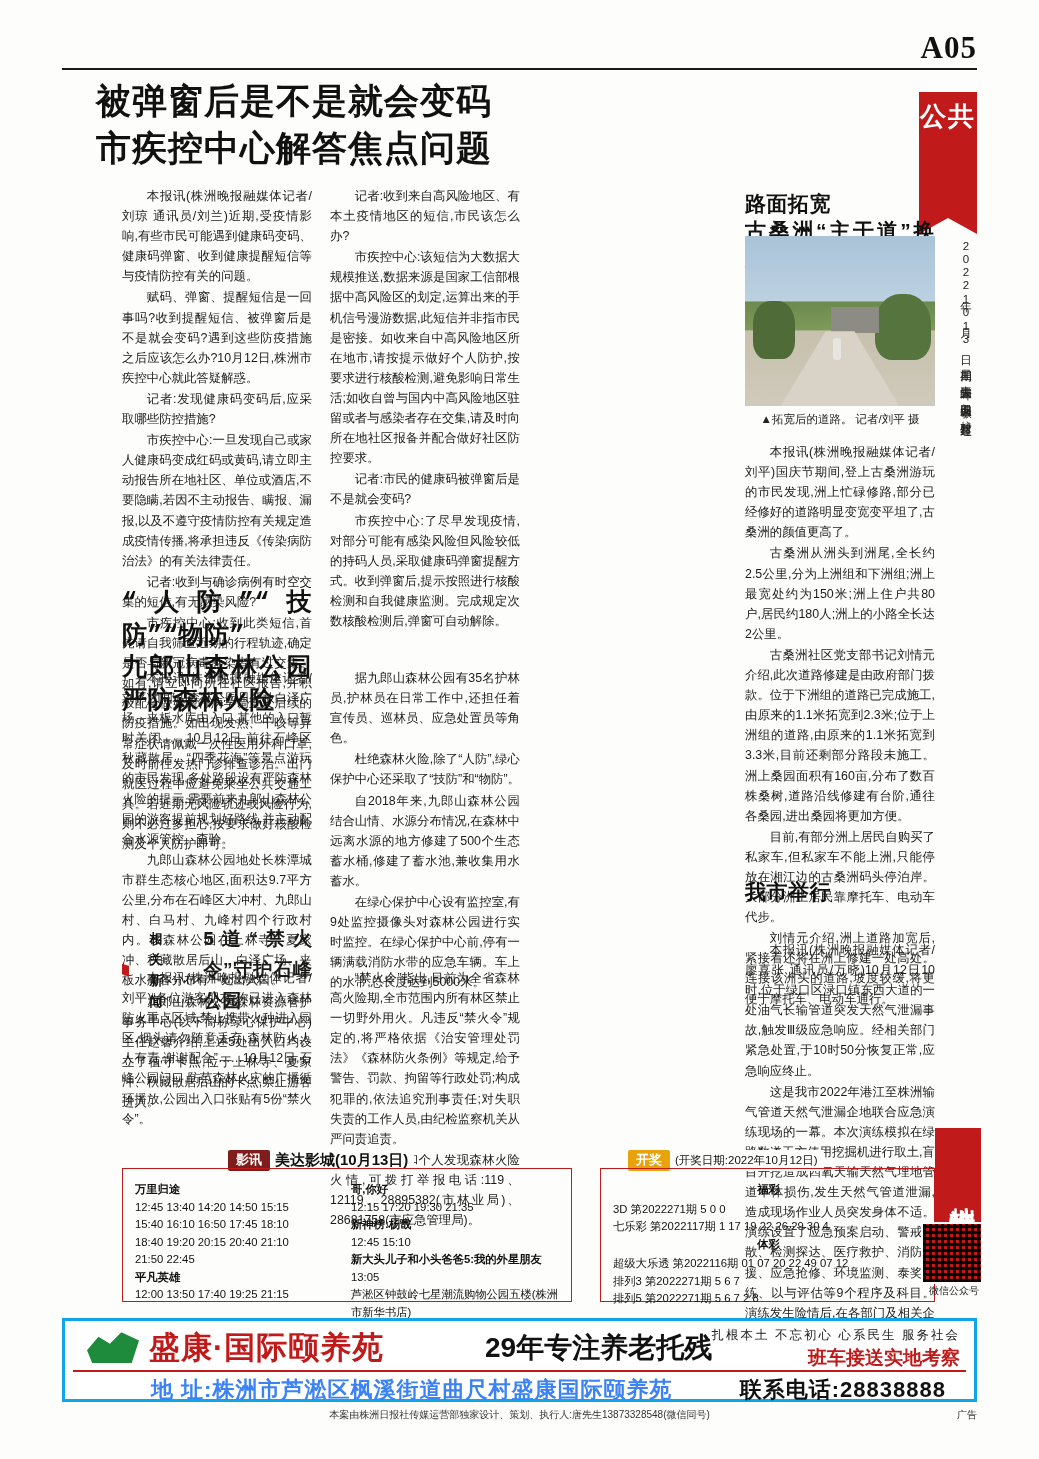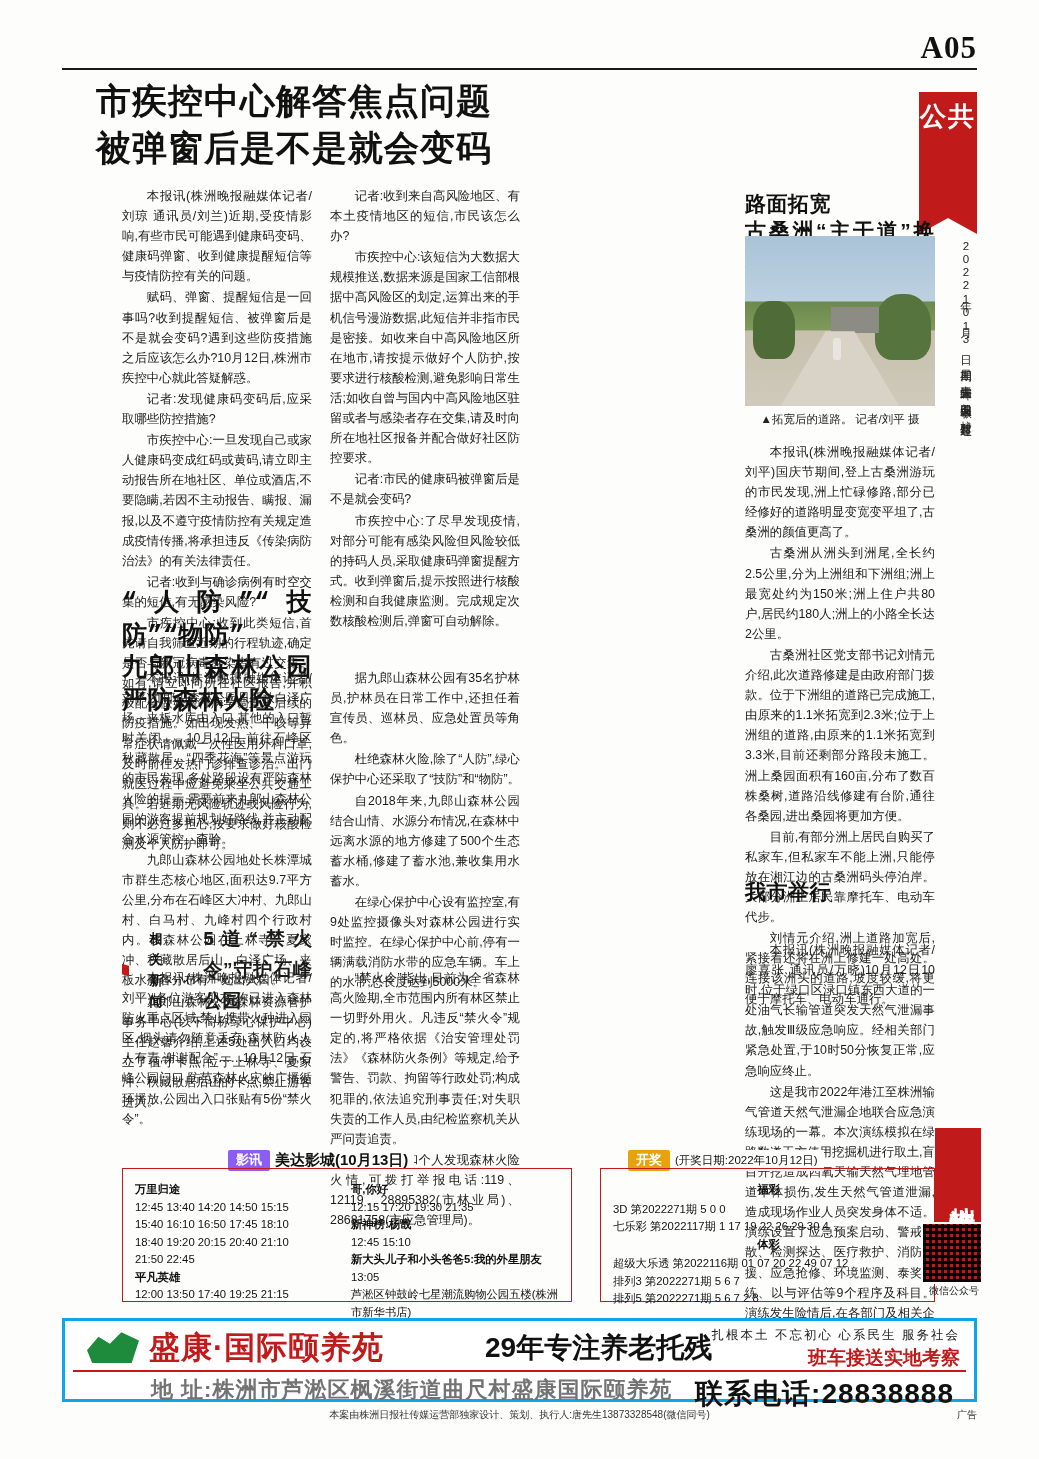--- a/index.html
+++ b/index.html
@@ -186,21 +186,21 @@
     font-size: 15px;
     font-weight: bold;
     color: #111;
     display: flex;
     align-items: center;
     gap: 5px;
   }
   .boxtitle.l { left: 100px; }
   .boxtitle.r { left: 500px; }
   .redtag {
-    background: #8b5cf6; color: #fff; font-size: 13px; font-weight: bold;
+    background: #7f1d1d; color: #fff; font-size: 13px; font-weight: bold;
     padding: 1px 8px 2px; border-radius: 2px;
   }
   .yellowtag {
     background: #e8a30c; color: #fff; font-size: 13px; font-weight: bold;
     padding: 1px 8px 2px; border-radius: 2px;
   }
   .movie-cols { display: flex; gap: 6px; }
   .movie-cols > div { flex: 1; }
   .mtitle { font-weight: bold; }
   .lottery { text-align: center; font-weight: bold; margin-bottom: 2px;}
@@ -274,47 +274,47 @@
   .ad .topright {
     position: absolute; right: 14px; top: 6px;
     font-size: 12.5px; color: #222; letter-spacing: 2px;
   }
   .ad .busline {
     position: absolute; right: 14px; top: 24px;
     font-size: 19px; font-weight: bold; color: #c11a1a;
   }
   .ad .addr {
     position: absolute; left: 86px; top: 54px;
-    font-size: 22px; font-weight: bold; color: #737373; letter-spacing: 1px;
+    font-size: 22px; font-weight: bold; color: #3b82f6; letter-spacing: 1px;
   }
   .ad .tel {
-    position: absolute; right: 20px; top: 54px;
-    font-size: 28px; font-weight: bold; color: #111; letter-spacing: 1px;
+    position: absolute; right: 28px; top: 54px;
+    font-size: 22px; font-weight: bold; color: #111; letter-spacing: 1px;
   }
   .footnote {
     position: absolute;
     left: 62px; right: 62px;
     top: 1408px;
     font-size: 10px;
     color: #333;
     text-align: center;
   }
   .footnote .adlabel { position: absolute; right: 0; top: 0; }
 </style>
 </head>
 <body>
 
 <div class="page">
 
   <div class="pagenum">A05</div>
   <div class="rule-top"></div>
 
   <div class="headline">
+    <div>被弹窗后是不是就会变码</div>
     <div>市疾控中心解答焦点问题</div>
-    <div>被弹窗后是不是就会变码</div>
   </div>
 
   <div class="redflag">公共</div>
   <div class="datestrip">2022年10月13日 星期四  责编朱玉叶  美编田亚敏  校对曾超红</div>
 
   <div class="col c1" style="top:186px; width:190px;">
     <p>本报讯(株洲晚报融媒体记者/刘琼 通讯员/刘兰)近期,受疫情影响,有些市民可能遇到健康码变码、健康码弹窗、收到健康提醒短信等与疫情防控有关的问题。</p>
     <p>赋码、弹窗、提醒短信是一回事吗?收到提醒短信、被弹窗后是不是就会变码?遇到这些防疫措施之后应该怎么办?10月12日,株洲市疾控中心就此答疑解惑。</p>
     <p>记者:发现健康码变码后,应采取哪些防控措施?</p>
     <p>市疾控中心:一旦发现自己或家人健康码变成红码或黄码,请立即主动报告所在地社区、单位或酒店,不要隐瞒,若因不主动报告、瞒报、漏报,以及不遵守疫情防控有关规定造成疫情传播,将承担违反《传染病防治法》的有关法律责任。</p>

